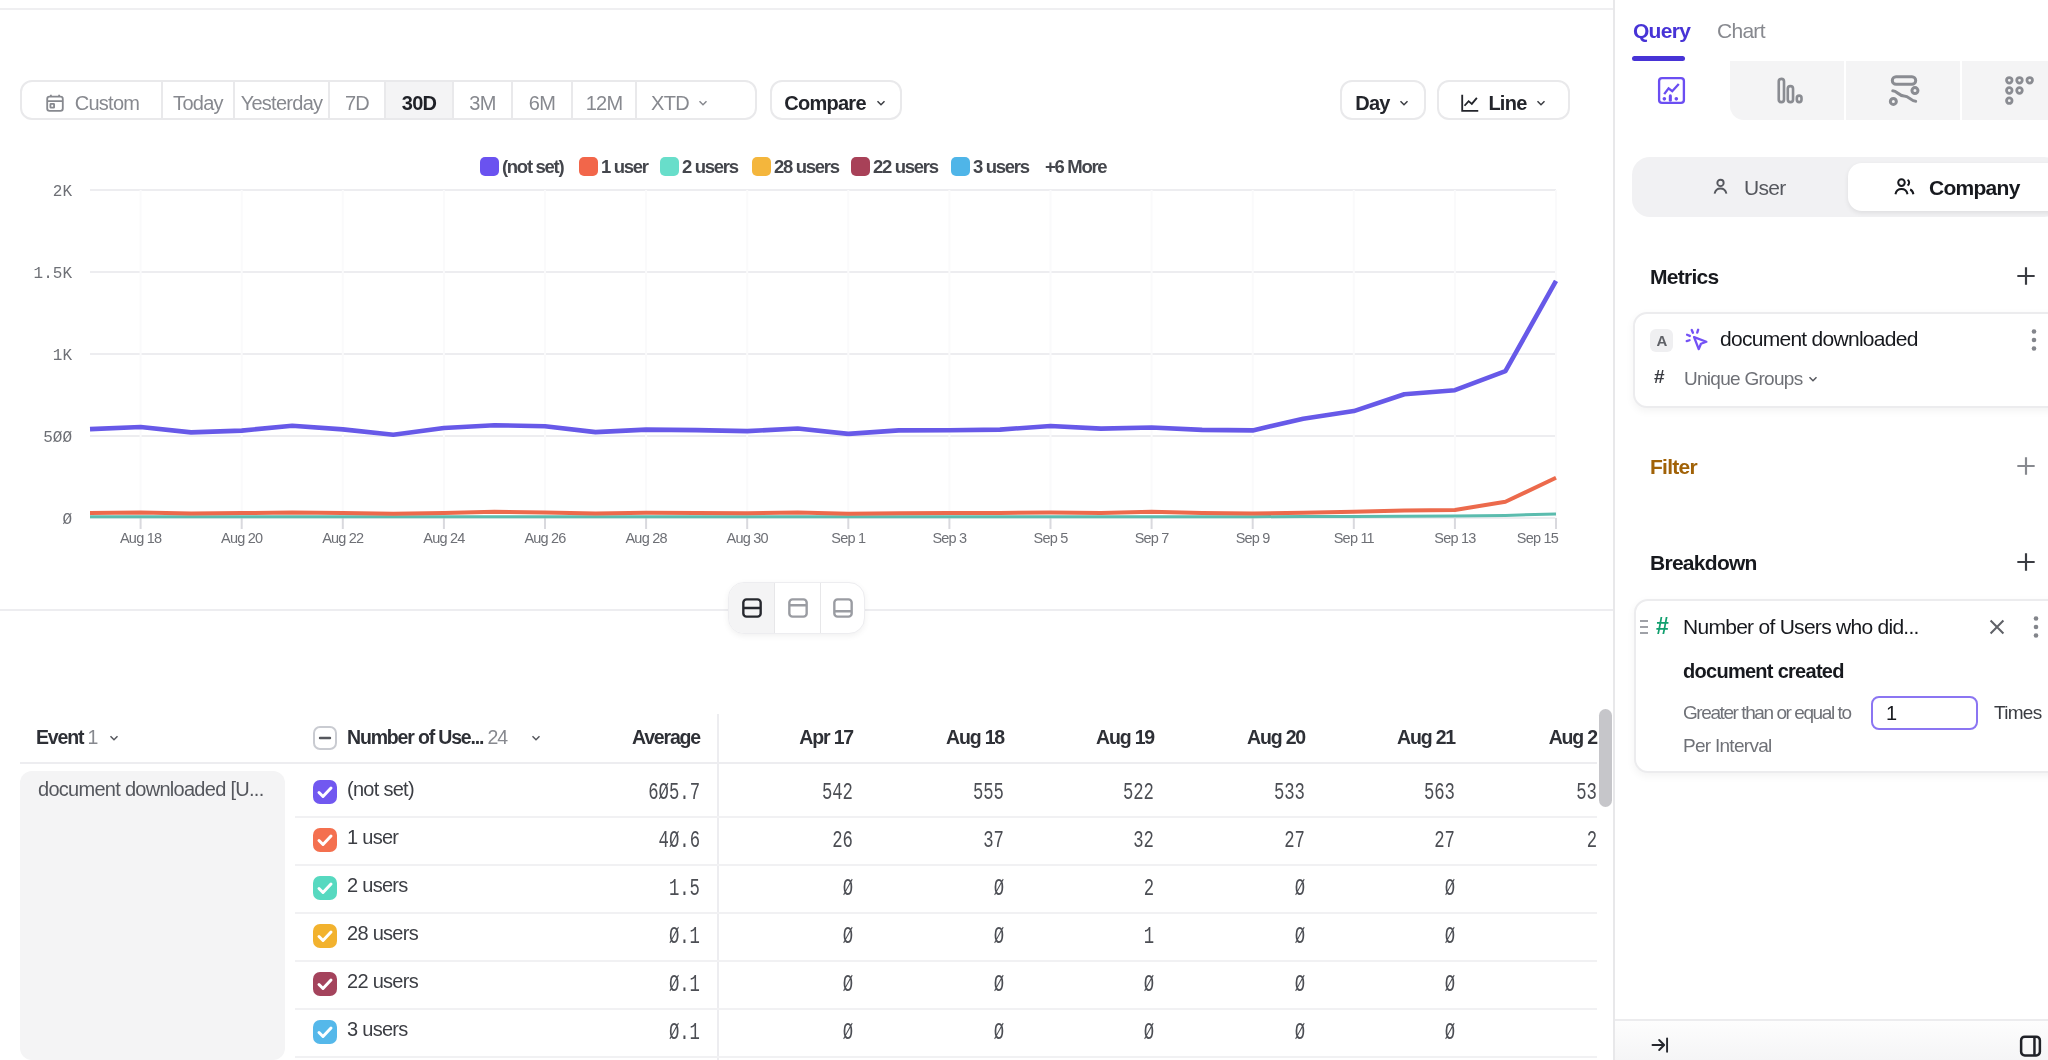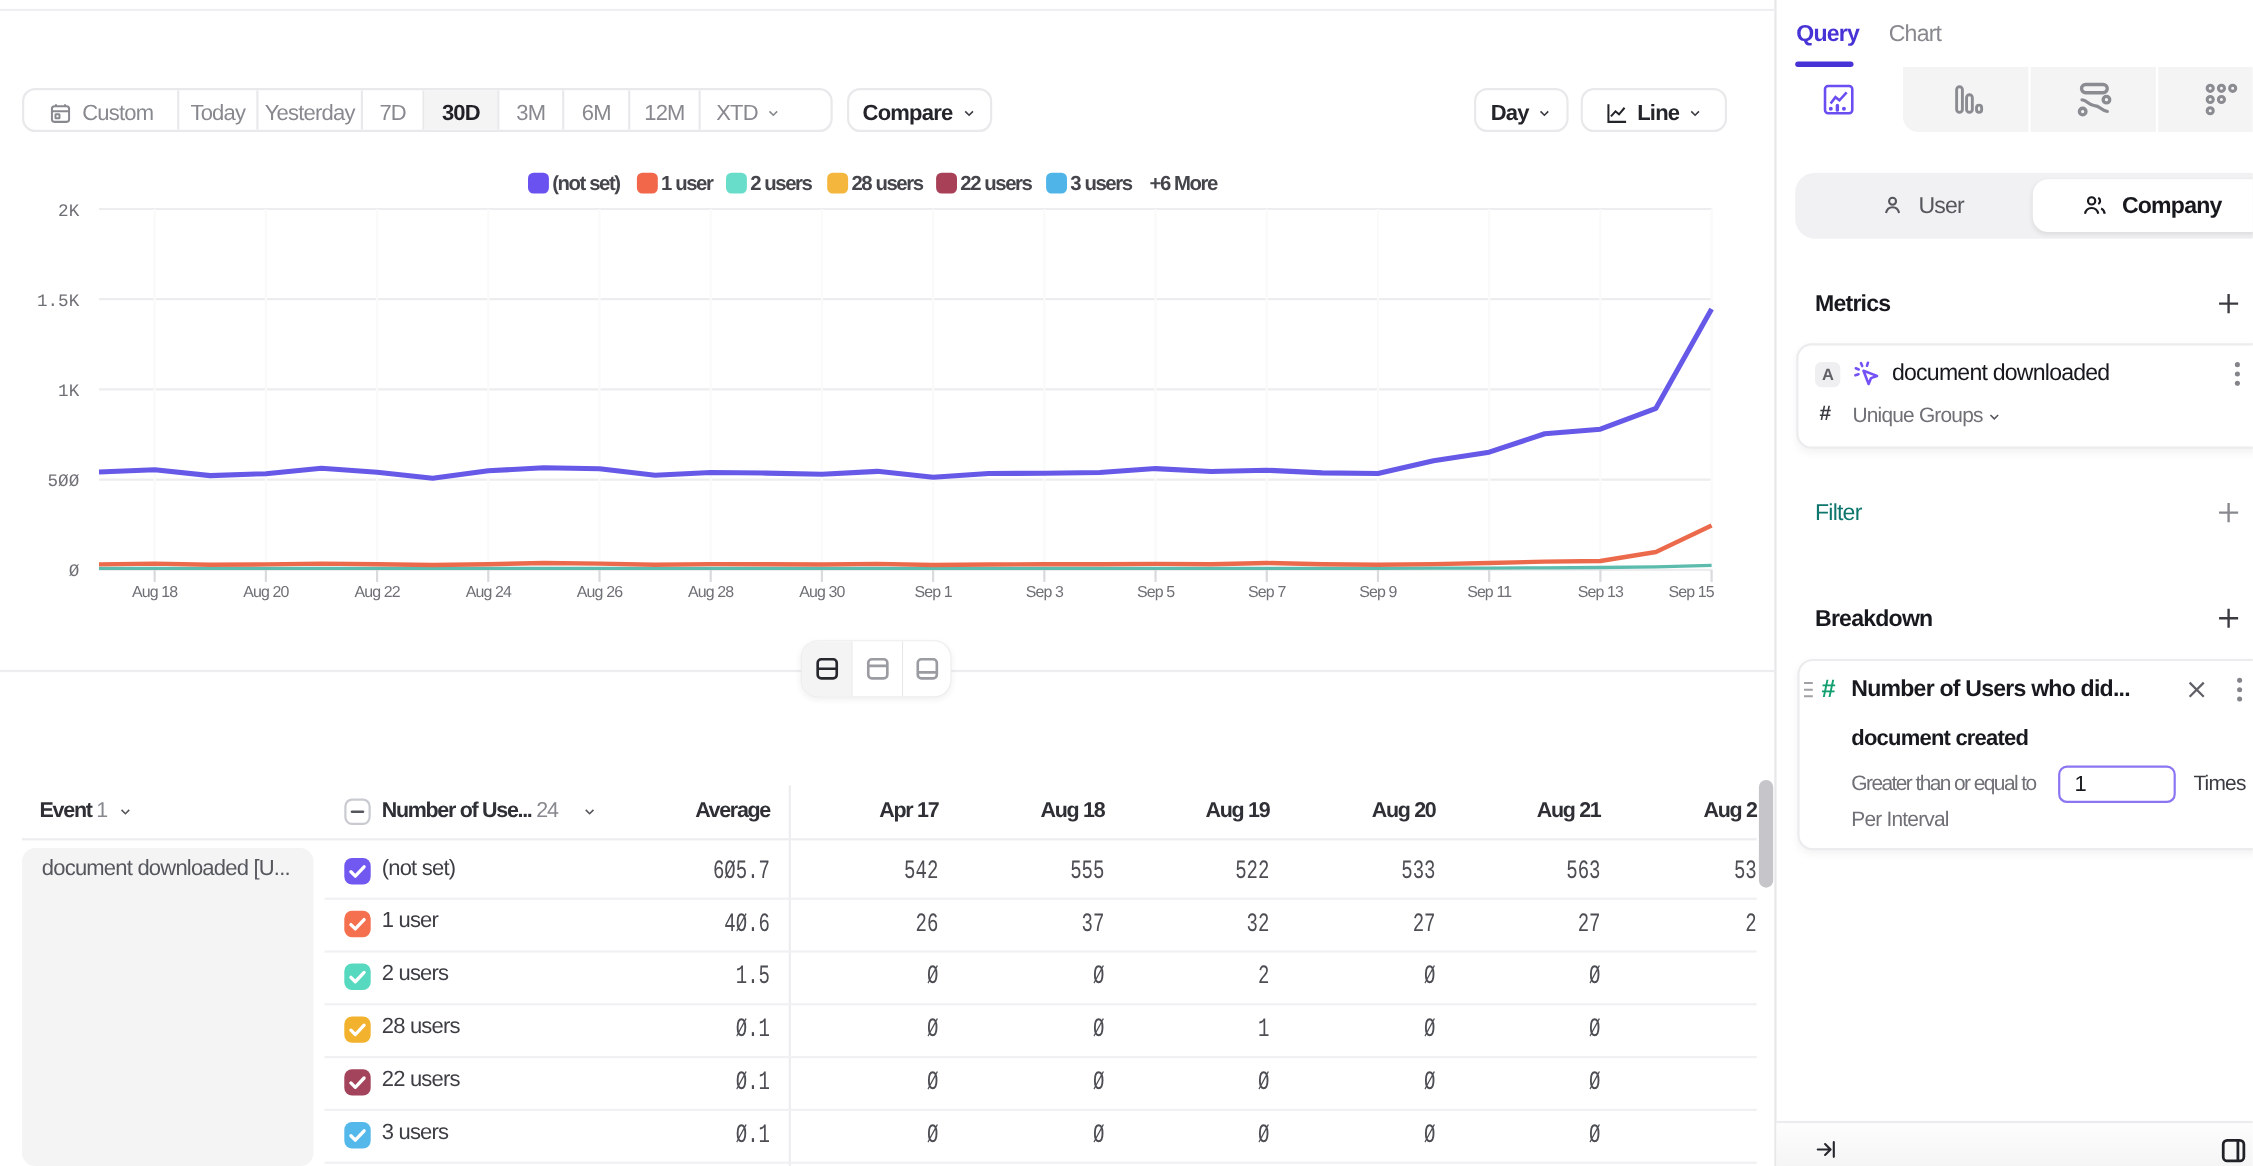--- a/index.html
+++ b/index.html
@@ -327,36 +327,36 @@
       <circle cx="11" cy="3.5" r="2.3"></circle>
       <circle cx="11" cy="12" r="2.3"></circle>
       <circle cx="11" cy="20.5" r="2.3"></circle>
     </svg>
 <div class="a" style="left:1654px;top:366px;font-size:19px;font-weight:bold;color:#3a3c42">#</div>
 <div class="a" style="left:1684px;top:368px;font-size:19px;color:#6f7177">Unique Groups</div>
 <svg class="a chev" style="left:1806px;top:372px" viewBox="0 0 24 24" fill="none" stroke="#55575d" stroke-width="2.5">
       <path d="M6 9l6 6 6-6"></path>
     </svg>
 
-<div class="a" style="left:1650px;top:455px;font-size:21px;font-weight:normal;color:#0f766e">Filter</div>
+<div class="a" style="left:1650px;top:455px;font-size:21px;font-weight:bold;color:#a16207">Filter</div>
 <svg class="a" style="left:2013px;top:453px" width="26" height="26" viewBox="0 0 24 24" fill="none" stroke="#87898f" stroke-width="2">
       <path d="M12 4v16M4 12h16"></path>
     </svg>
 
 <div class="a" style="left:1650px;top:551px;font-size:21px;font-weight:bold;color:#17191e">Breakdown</div>
 <svg class="a" style="left:2013px;top:549px" width="26" height="26" viewBox="0 0 24 24" fill="none" stroke="#3a3c42" stroke-width="2">
       <path d="M12 4v16M4 12h16"></path>
     </svg>
 
 <div class="a" style="left:1634px;top:599px;width:430px;height:174px;background:#fff;border:2px solid #ececee;border-radius:14px;box-shadow:0 3px 8px rgba(0,0,0,0.05)"></div>
 <svg class="a" style="left:1638px;top:617px" width="14" height="20" viewBox="0 0 14 20" stroke="#9fa1a7" stroke-width="1.8">
       <path d="M2 4h8M2 10h8M2 16h8"></path>
     </svg>
 <div class="a" style="left:1656px;top:613px;font-size:23px;font-weight:bold;color:#12a06f">#</div>
-<div class="a" style="left:1683px;top:615px;font-size:21px;font-weight:bold;color:#17191e">Number of Users who did...</div>
+<div class="a" style="left:1683px;top:615px;font-size:21px;font-weight:normal;color:#17191e">Number of Users who did...</div>
 <svg class="a" style="left:1986px;top:616px" width="22" height="22" viewBox="0 0 24 24" fill="none" stroke="#5f6167" stroke-width="2.2">
       <path d="M5 5l14 14M19 5L5 19"></path>
     </svg>
 <svg class="a" style="left:2025px;top:615px" width="22" height="24" viewBox="0 0 22 24" fill="#83858b">
       <circle cx="11" cy="3.5" r="2.3"></circle>
       <circle cx="11" cy="12" r="2.3"></circle>
       <circle cx="11" cy="20.5" r="2.3"></circle>
     </svg>
 <div class="a" style="left:1683px;top:660px;font-size:20px;font-weight:bold;color:#17191e">document created</div>
 <div class="a" style="left:1683px;top:702px;font-size:19px;color:#6f7177;letter-spacing:-0.075em">Greater than or equal to</div>

